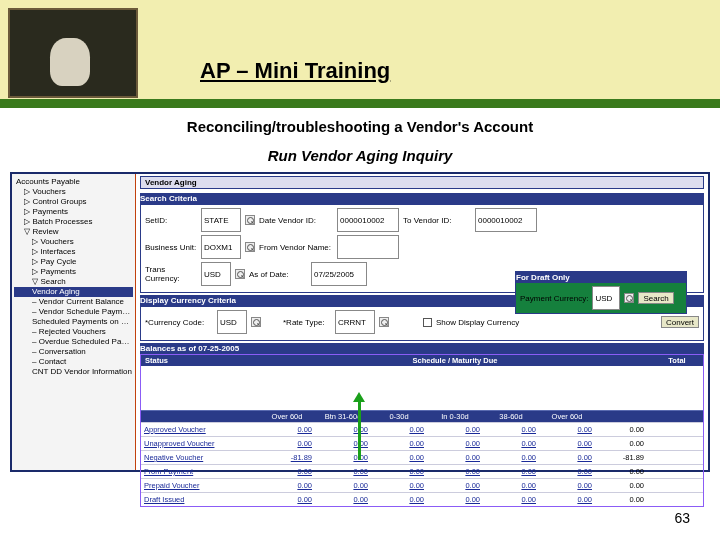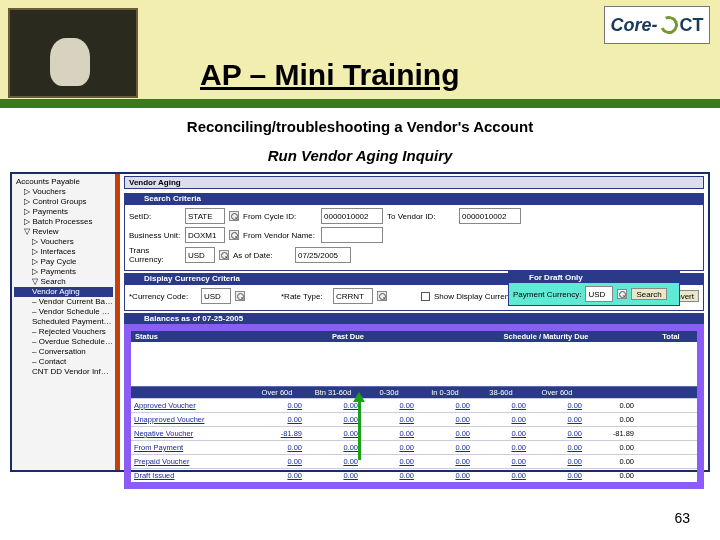--- a/index.html
+++ b/index.html
@@ -3,47 +3,47 @@
 <meta charset="utf-8">
 <style>
   * { box-sizing: border-box; margin: 0; padding: 0; }
   body { width: 720px; height: 540px; font-family: Arial, sans-serif; background: #fff; position: relative; overflow: hidden; }
   .header-band { position: relative; height: 108px; background: linear-gradient(180deg, #f2eeb0 0%, #f2eeb0 92%, #3a7a1c 92%, #3a7a1c 100%); }
   .chalkboard { position: absolute; left: 8px; top: 8px; width: 130px; height: 90px; background: #2a2a1e; border: 2px solid #6b5a3a; }
   .chalkboard::after { content: ""; position: absolute; left: 40px; top: 28px; width: 40px; height: 48px; background: #d8d2c0; border-radius: 40% 40% 30% 30%; }
   .logo { position: absolute; right: 10px; top: 6px; width: 106px; height: 38px; border: 1px solid #777; background: #fff; display: flex; align-items: center; justify-content: center; font-weight: bold; font-style: italic; font-size: 18px; color: #1a3a5a; }
   .logo .ct { color: #1a3a5a; margin-left: 2px; font-style: normal; }
   .logo-swirl { width: 18px; height: 18px; border: 3px solid #749a2f; border-radius: 50%; border-left-color: transparent; margin-left: 2px; transform: rotate(20deg); }
-  .title { position: absolute; left: 200px; top: 58px; font-size: 30px; font-weight: bold; text-decoration: underline; color: #000; }
+  .title { position: absolute; left: 200px; top: 58px; font-size: 22px; font-weight: bold; text-decoration: underline; color: #000; }
   .subtitle { text-align: center; font-weight: bold; font-size: 15px; margin-top: 10px; color: #000; }
   .section-title { text-align: center; font-weight: bold; font-style: italic; font-size: 15px; margin-top: 12px; color: #000; }
   .shot { margin: 8px 10px 0 10px; border: 2px solid #1a2a6a; height: 300px; display: flex; font-size: 8px; color: #000; background: #fff; position: relative; }
-  .nav { width: 108px; background: #f4f4f4; border-right: 5px solid #c2410c; padding: 3px 2px; line-height: 1.25; }
+  .nav { width: 124px; background: #f4f4f4; border-right: 1px solid #c2410c; padding: 3px 2px; line-height: 1.25; }
   .nav .item { white-space: nowrap; overflow: hidden; text-overflow: ellipsis; cursor: pointer; }
   .nav .l0 { padding-left: 2px; }
   .nav .l1 { padding-left: 10px; }
   .nav .l2 { padding-left: 18px; }
   .nav .active { background: #2a3a88; color: #fff; padding-left: 18px; }
   .main { flex: 1; display: flex; flex-direction: column; }
   .vah { background: #dde; border: 1px solid #2a3a88; margin: 2px 4px; padding: 1px 4px; font-weight: bold; }
-  .bar { background: #2a3a88; color: #fff; font-weight: bold; padding: 1px 20px; margin: 2px 4px 0 4px; }
+  .bar { background: #2a3a88; color: #fff; font-weight: bold; padding: 1px 0; margin: 2px 4px 0 4px; }
   .panel { border: 1px solid #2a3a88; margin: 0 4px; padding: 3px 4px; }
   .row { display: flex; align-items: center; gap: 4px; margin-bottom: 3px; }
   .lbl { display: inline-block; }
   .w48 { width: 52px; } .w60 { width: 68px; } .w70 { width: 74px; }
-  .inp { height: 16px; background: #fff; border: 1px solid #888; font-size: 8px; padding: 0 2px; }
+  .inp { height: 24px; background: #fff; border: 1px solid #888; font-size: 8px; padding: 0 2px; }
   .mag { width: 10px; height: 10px; border: 1px solid #888; display: inline-block; position: relative; background: #eee; }
   .mag::before { content:""; position:absolute; width:5px; height:5px; border:1px solid #555; border-radius:50%; left:1px; top:1px;}
   .mag::after { content:""; position:absolute; width:3px; height:1px; background:#555; left:5px; top:6px; transform:rotate(45deg);}
   .btn { background: #e8e8c8; border: 1px solid #888; padding: 0 4px; height: 12px; font-size: 8px; cursor: pointer; }
-  .draftbox { position: absolute; right: 23px; top: 66px; width: 172px; border: 1px solid #2a3a88; background: #5eead4; }
+  .draftbox { position: absolute; right: 16px; top: 66px; width: 172px; border: 1px solid #2a3a88; background: #15803d; }
   .draftbox .bar { margin: 0; }
   .draftbox .row { padding: 3px 4px; margin: 0; }
   .chk { width: 9px; height: 9px; border: 1px solid #555; display: inline-block; background: #fff; }
-  .tablewrap { margin: 0 4px; border: 7px solid #8b5cf6; }
+  .tablewrap { margin: 0 4px; border: 1px solid #8b5cf6; }
   .thead { display: flex; background: #2a3a88; color: #fff; font-weight: bold; text-align: center; font-size: 7.5px; }
   .thead2 { display: flex; background: #2a3a88; color: #fff; text-align: center; font-size: 7.5px; border-top: 1px solid #5a6ab0; margin-top: 44px; }
   .col-status { width: 118px; text-align: left; padding: 1px 4px; }
   .colg { flex: 1; padding: 1px 2px; }
   .colh { width: 56px; padding: 1px 2px; }
   .col-total { width: 52px; padding: 1px 2px; }
   .trow { display: flex; border-top: 1px solid #ccd; font-size: 7.5px; }
   .trow .cell { padding: 2px 3px; text-align: right; }
   .trow .cell.first { width: 118px; text-align: left; color: #1a2a99; text-decoration: underline; }
   .trow .cell.num { width: 56px; }
@@ -51,25 +51,20 @@
   .link { color: #1a2a99; text-decoration: underline; }
   .arrow { position: absolute; left: 346px; top: 226px; width: 3px; height: 60px; background: #1aa01a; }
   .arrow::before { content:""; position:absolute; top:-8px; left:-5px; border-left:6px solid transparent; border-right:6px solid transparent; border-bottom:10px solid #1aa01a;}
   .pagenum { position: absolute; right: 30px; bottom: 14px; font-size: 14px; }
 </style>
 </head>
 <body>
 
 <div class="header-band">
   <div class="chalkboard"></div>
-  <div class="logo">
-    <span>Core-</span>
-      <span class="logo-swirl"></span>
-      <span class="ct">CT</span>
-  </div>
   <div class="title">AP – Mini Training</div>
 </div>
 
 <div class="subtitle">Reconciling/troubleshooting a Vendor's Account</div>
 <div class="section-title">Run Vendor Aging Inquiry</div>
 
 <div class="shot">
   <div class="nav" id="nav">
       <div class="item l0">Accounts Payable</div>
       <div class="item l1">▷ Vouchers</div>
@@ -94,21 +89,21 @@
     </div>
   <div class="main">
     <div class="vah">Vendor Aging</div>
 
     <div class="bar">Search Criteria</div>
     <div class="panel" style="position:relative;">
       <div class="row">
         <span class="lbl w48">SetID:</span>
         <input class="inp" style="width: 40px;" value="STATE">
           <span class="mag"></span>
-        <span class="lbl w70">From Cycle ID:</span>
+        <span class="lbl w70">Date Vendor ID:</span>
         <input class="inp" style="width: 62px;" value="0000010002">
         <span class="lbl w60">To Vendor ID:</span>
         <input class="inp" style="width: 62px;" value="0000010002">
       </div>
       <div class="row">
         <span class="lbl w48">Business Unit:</span>
         <input class="inp" style="width: 40px;" value="DOXM1">
           <span class="mag"></span>
         <span class="lbl w70">From Vendor Name:</span>
         <input class="inp" style="width: 62px;">
@@ -130,34 +125,33 @@
         </div>
       </div>
     </div>
 
     <div class="bar">Display Currency Criteria</div>
     <div class="panel">
       <div class="row">
         <span class="lbl w60">*Currency Code:</span>
         <input class="inp" style="width: 30px;" value="USD">
           <span class="mag"></span>
-        <span class="lbl" style="width:48px;margin-left:32px">*Rate Type:</span>
+        <span class="lbl" style="width:48px;margin-left:18px">*Rate Type:</span>
         <input class="inp" style="width: 40px;" value="CRRNT">
           <span class="mag"></span>
         <span class="chk" style="margin-left:30px"></span>
         <span class="lbl">Show Display Currency</span>
         <button class="btn" style="margin-left:auto">Convert</button>
       </div>
     </div>
 
     <div class="bar">Balances as of 07-25-2005</div>
     <div class="tablewrap">
       <div class="thead">
         <div class="col-status">Status</div>
-        <div class="colg" style="flex:3">Past Due</div>
         <div class="colg" style="flex:3">Schedule / Maturity Due</div>
         <div class="col-total">Total</div>
       </div>
       <div class="thead2">
         <div class="col-status"></div>
         <div class="colh">Over 60d</div>
         <div class="colh">Btn 31-60d</div>
         <div class="colh">0-30d</div>
         <div class="colh">In 0-30d</div>
         <div class="colh">38-60d</div>

